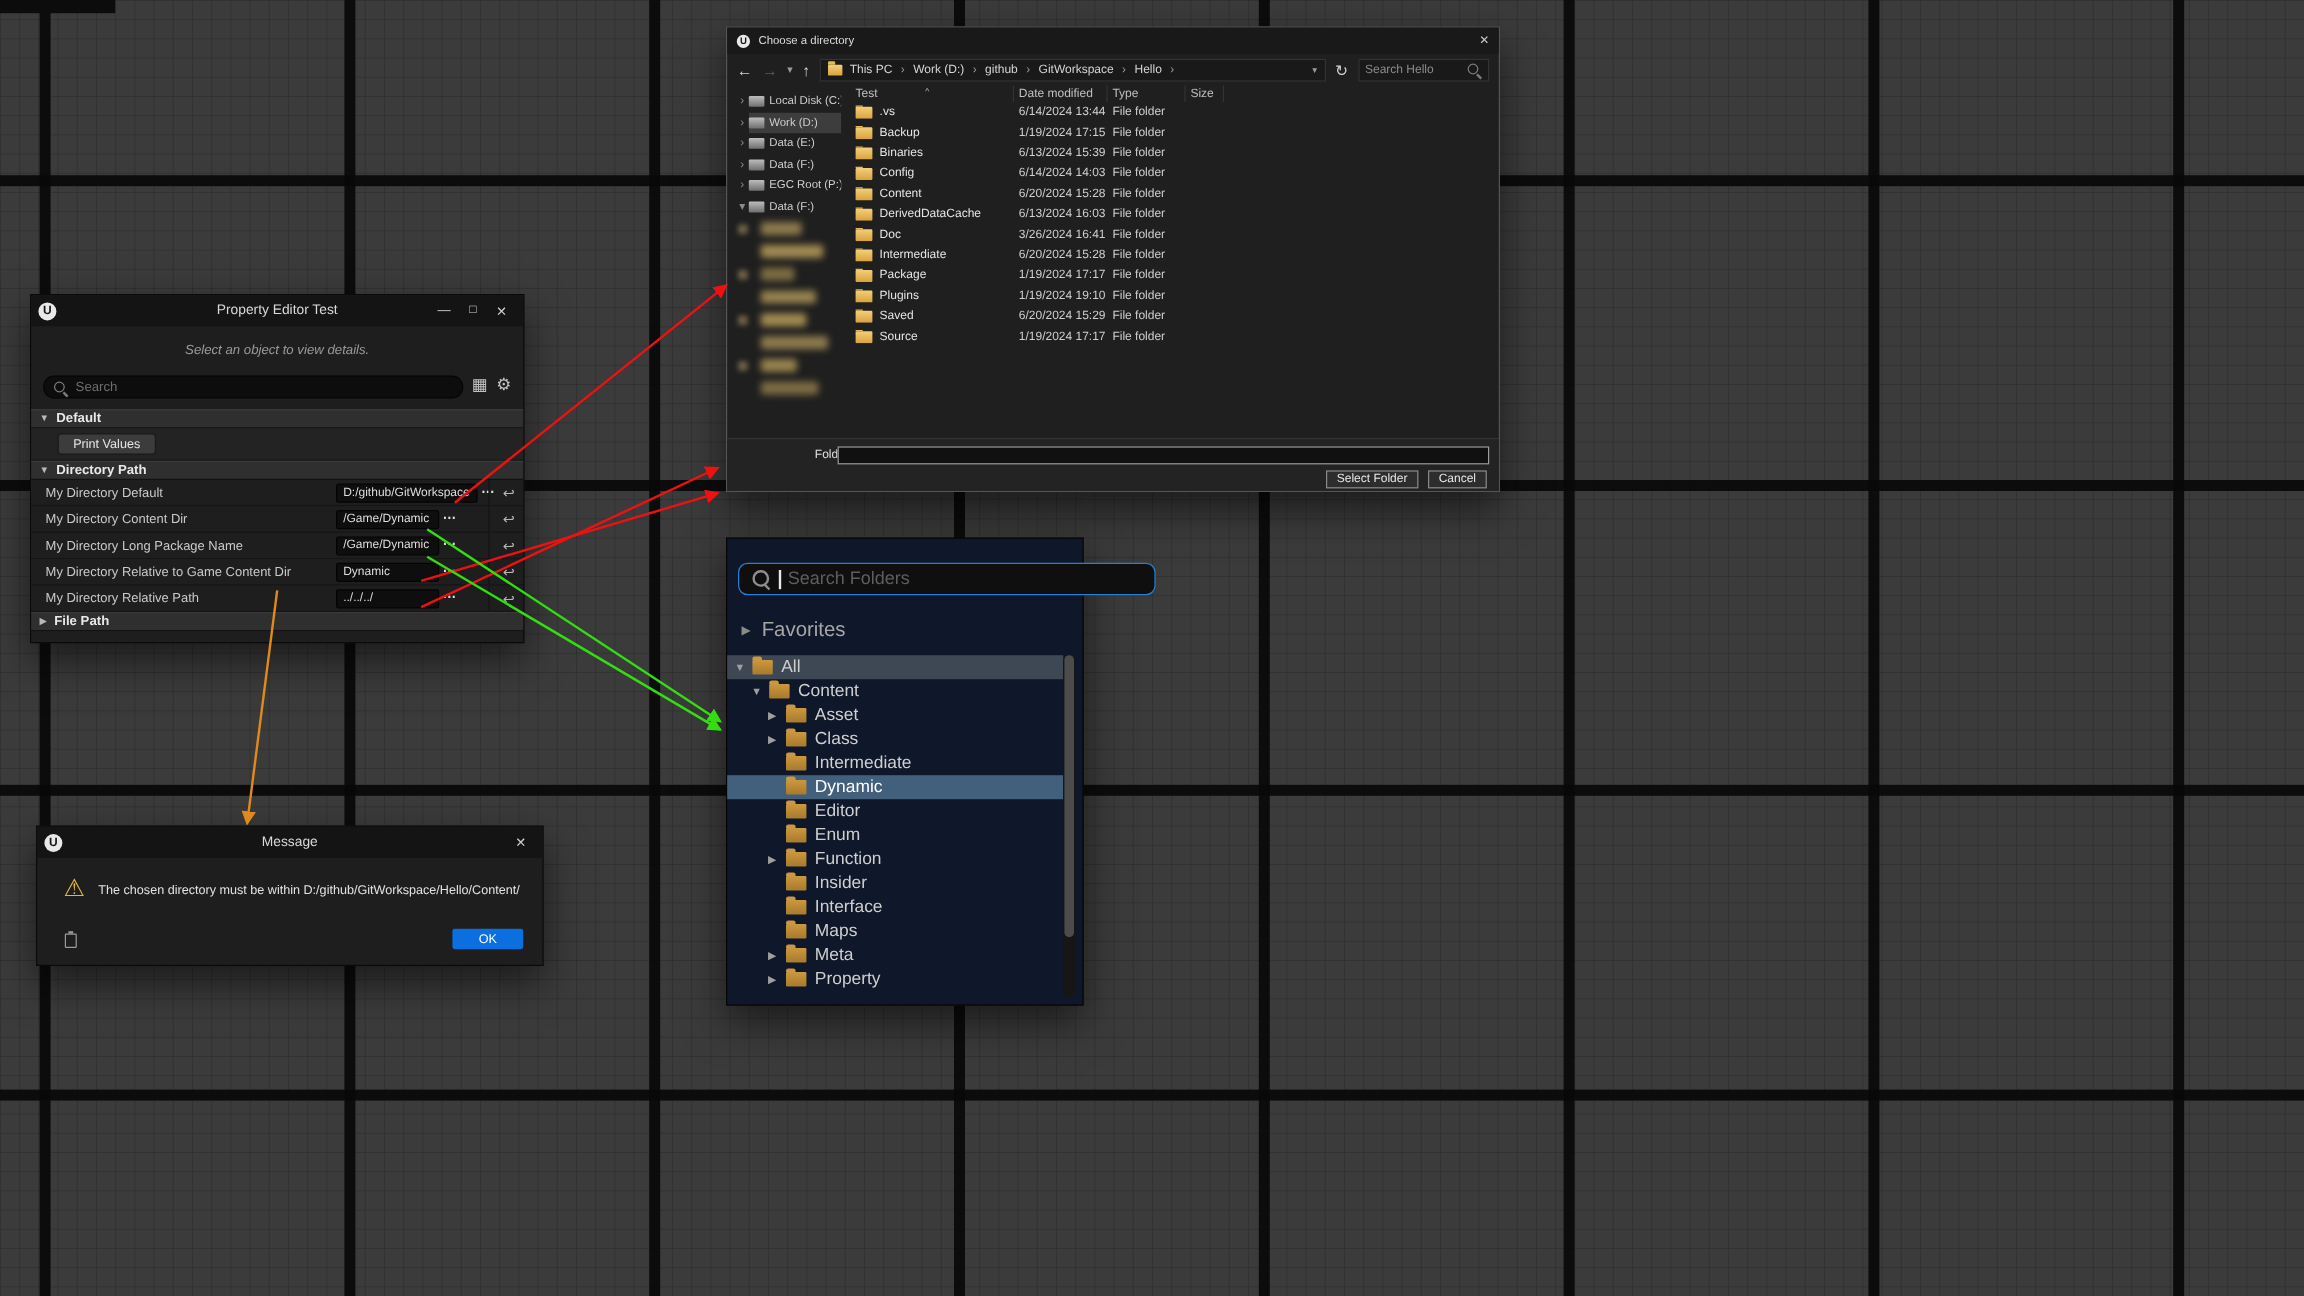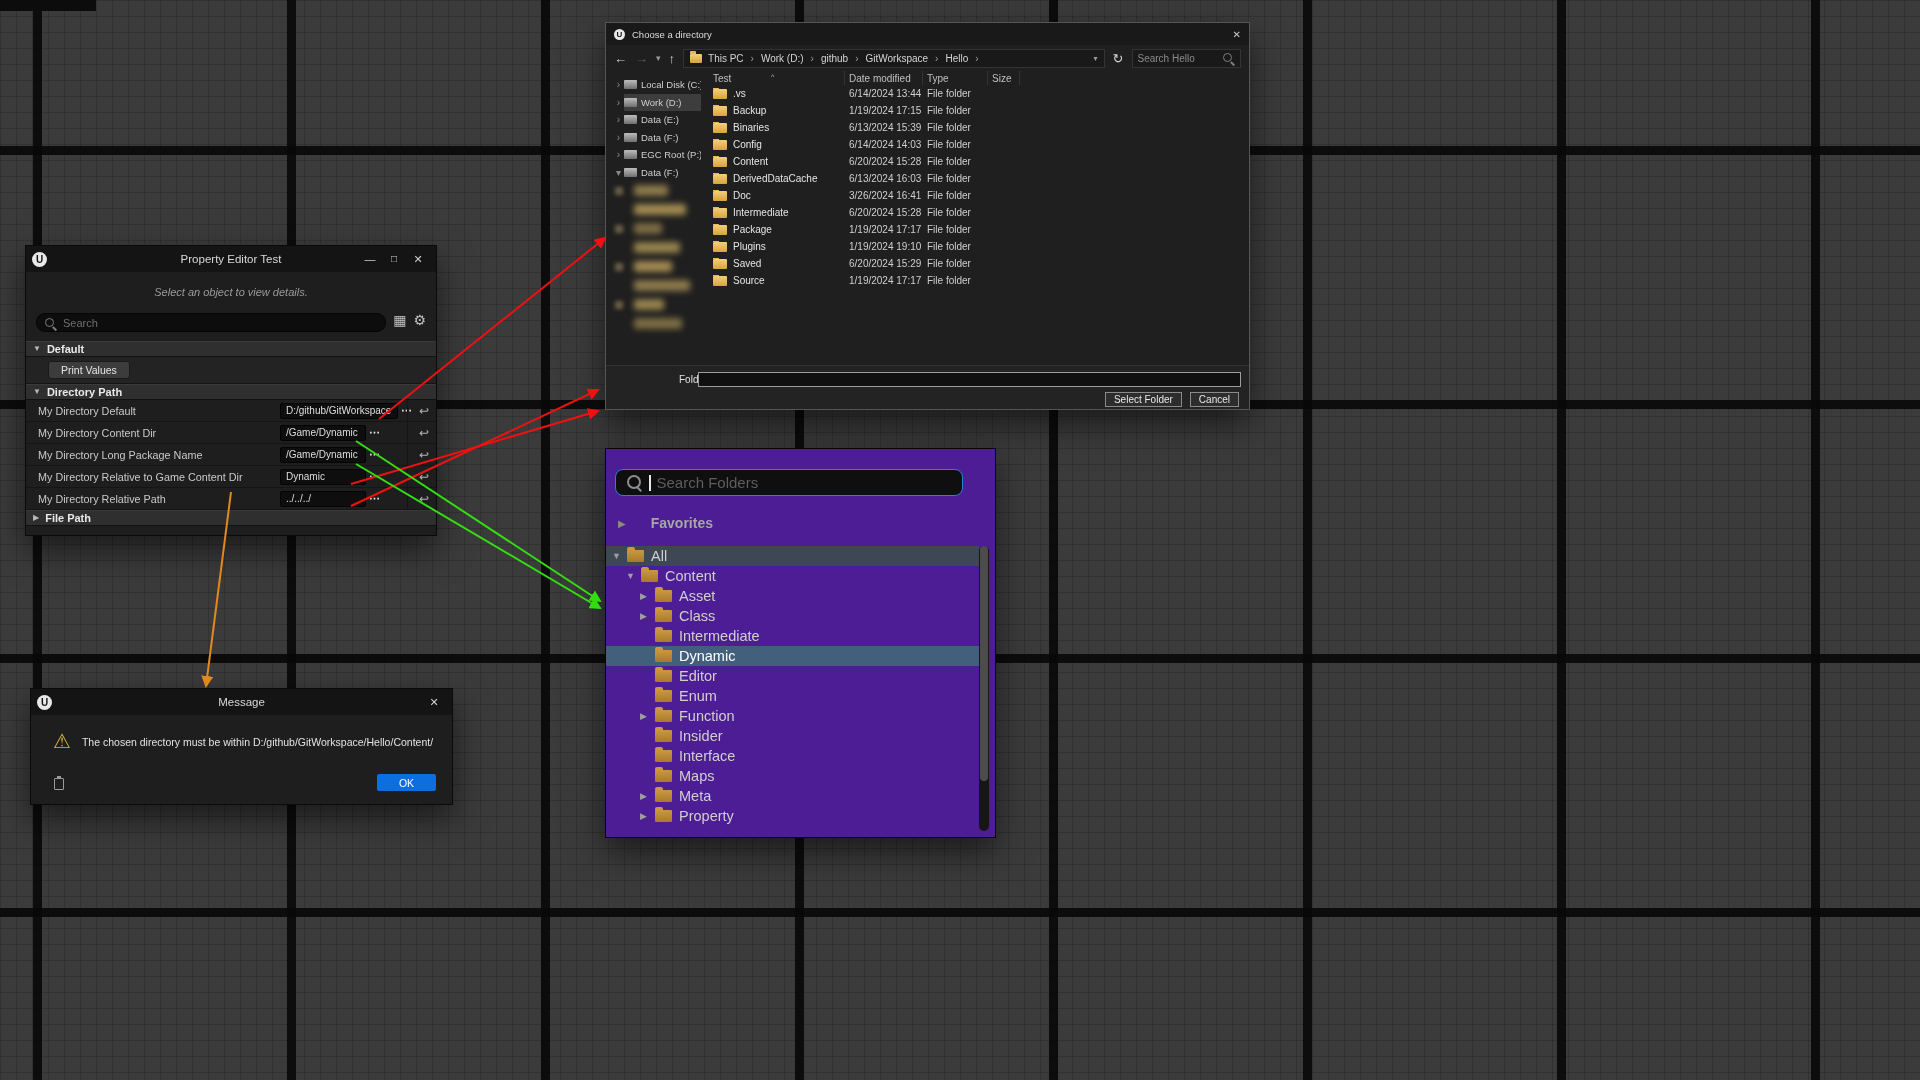--- a/index.html
+++ b/index.html
@@ -126,30 +126,30 @@
   .fcell.name .wfolder { margin-right: 6px; }
   .fd-bottom { height: 44px; flex: none; background: #232323; border-top: 1px solid #333; position: relative; }
   .folder-lbl { position: absolute; left: 73px; top: 8px; font-size: 10px; color: #e0e0e0; }
   .folder-input { position: absolute; left: 92px; top: 6px; width: 543px; height: 15px;
                   background: #101010; border: 1px solid #9d9d9d; font-size: 10px; color: #eee; }
   .fd-btnrow { position: absolute; right: 10px; top: 26px; display: flex; gap: 8px; }
   .fd-btn { background: #2d2d2d; border: 1px solid #8a8a8a; color: #e8e8e8; font-size: 10px;
             height: 15px; line-height: 12px; padding: 0 8px; }
 
   
-  .fp { position: absolute; left: 605px; top: 448px; width: 391px; height: 390px;
-        background: #4c1d95; border: 1px solid #050505; color: #cfcfcf; padding-left: 24px; }
+  .fp { position: absolute; left: 605px; top: 448px; width: 298px; height: 390px;
+        background: #0f172a; border: 1px solid #050505; color: #cfcfcf; padding-left: 24px; }
   .fp-search { position: absolute; left: 9px; top: 20px; width: 348px; height: 27px;
                background: #0f0f0f; border: 1px solid #2a7fd4; border-radius: 8px;
                display: flex; align-items: center; padding: 0 10px; gap: 6px; }
   .caret { width: 1.5px; height: 16px; background: #e8e8e8; flex: none; }
   .ph.big { font-size: 15px; color: #5e5e5e; }
   .fp-fav { position: absolute; left: 12px; top: 66px; display: flex; align-items: center; gap: 9px; }
   .fav-arrow { font-size: 10px; color: #8a8a8a; }
-  .fav-label { font-size: 14px; font-weight: bold; color: #a6a6a6; margin-left: 16px; }
+  .fav-label { font-size: 17px; font-weight: normal; color: #a6a6a6; }
   .fp-list { position: absolute; left: 0; top: 97px; right: 16px; }
   .fp-row { display: flex; align-items: center; height: 20px; }
   .fp-row.hl { background: #3d4854; }
   .fp-row.selected { background: #42607c; }
   .fp-row.selected .fp-label { color: #ffffff; }
   .t-arrow { width: 13px; flex: none; font-size: 9px; color: #9f9f9f; line-height: 1; }
   .t-arrow.down::before { content: "▼"; }
   .t-arrow.right::before { content: "▶"; }
   .fp-folder { position: relative; width: 17px; height: 12px; border-radius: 1px; flex: none;
                background: linear-gradient(#cb983f, #a87a2d); margin: 0 7px 0 2px; }

